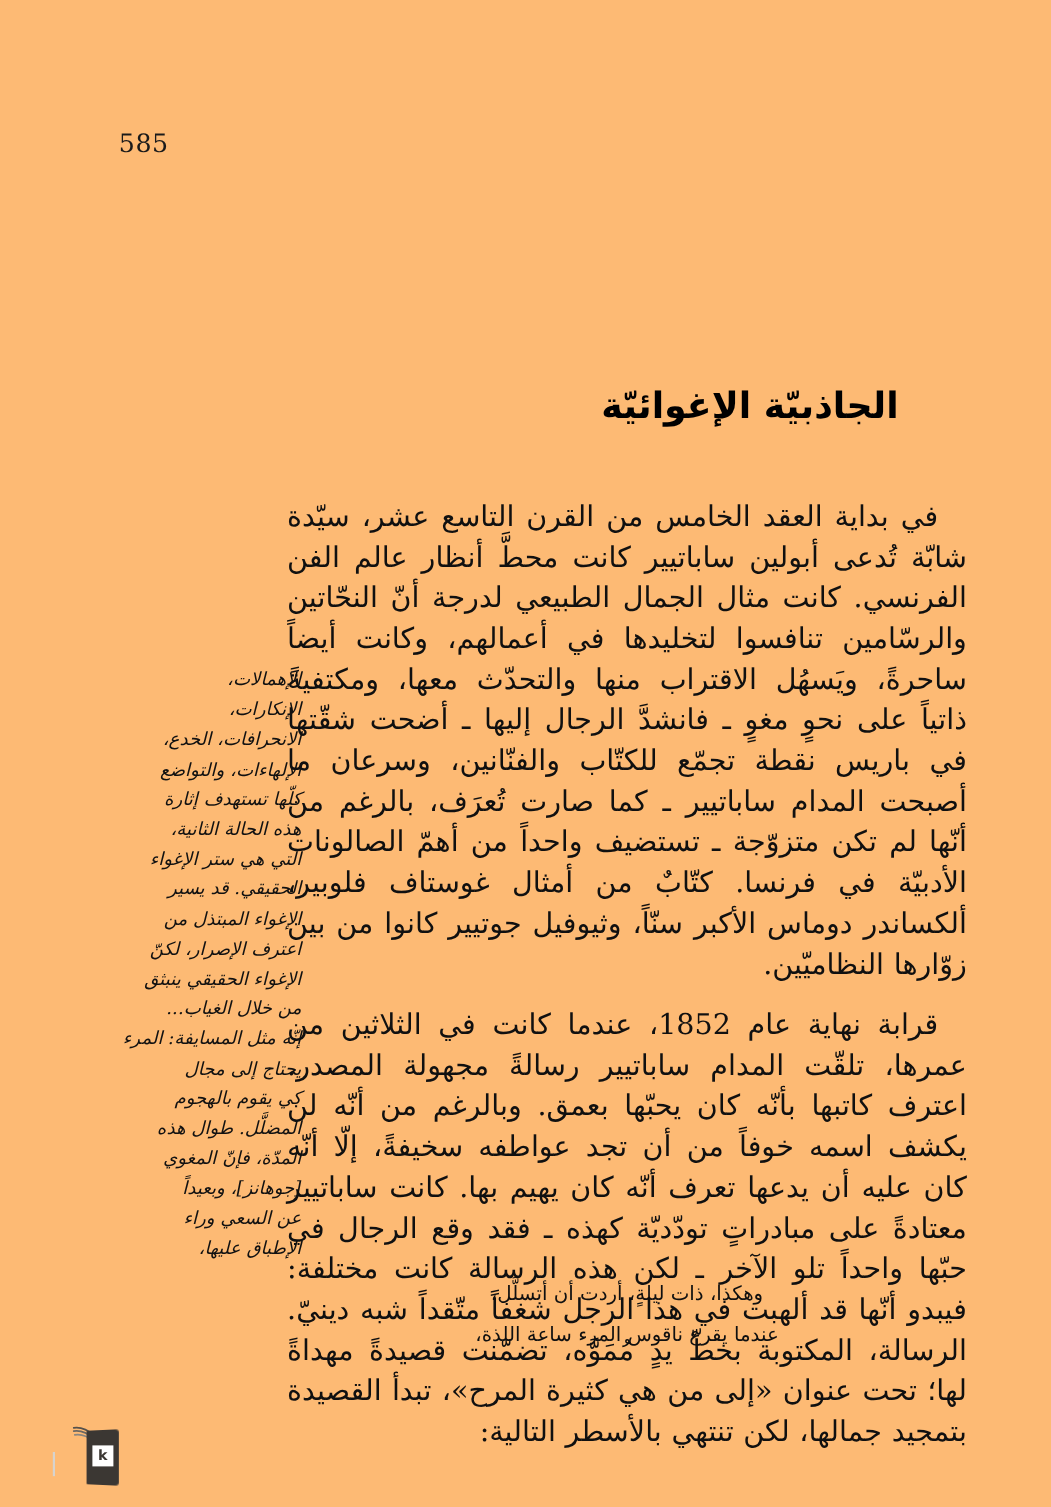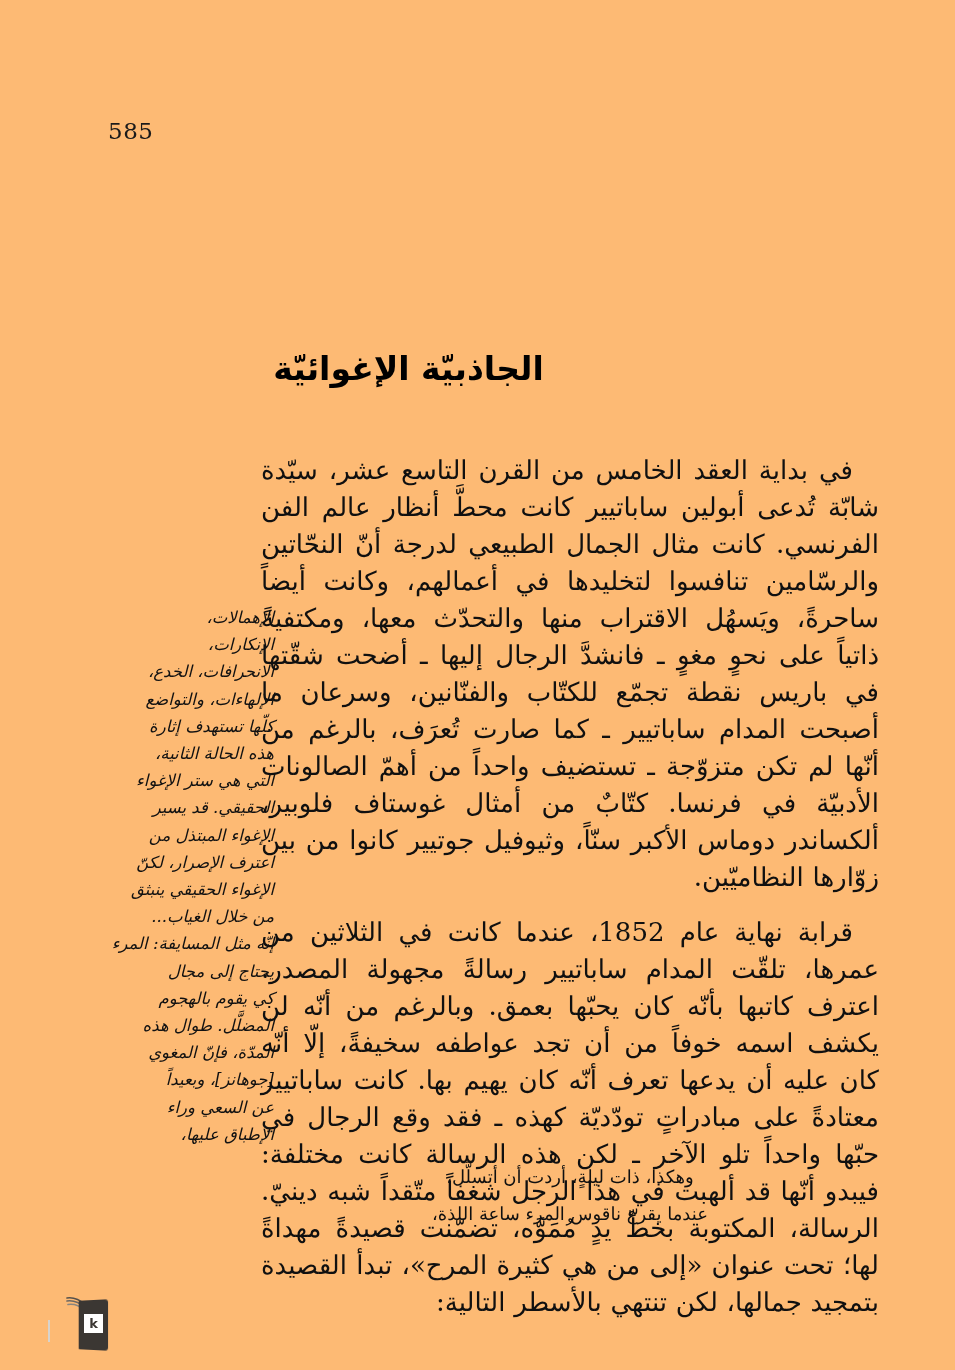--- a/index.html
+++ b/index.html
@@ -33,21 +33,20 @@
     letter-spacing: 0.5px;
     color: #1a1a1a;
   }
 
   
   .chapter-title {
     position: absolute;
     top: 327px;
     left: 0;
     width: 817px;
-    text-align: center;
     font-family: "DejaVu Sans", "Liberation Sans", sans-serif;
     font-weight: 700;
     font-size: 33px;
     letter-spacing: 0px;
     color: #000000;
     direction: rtl;
   }
 
   
   .body-column {

